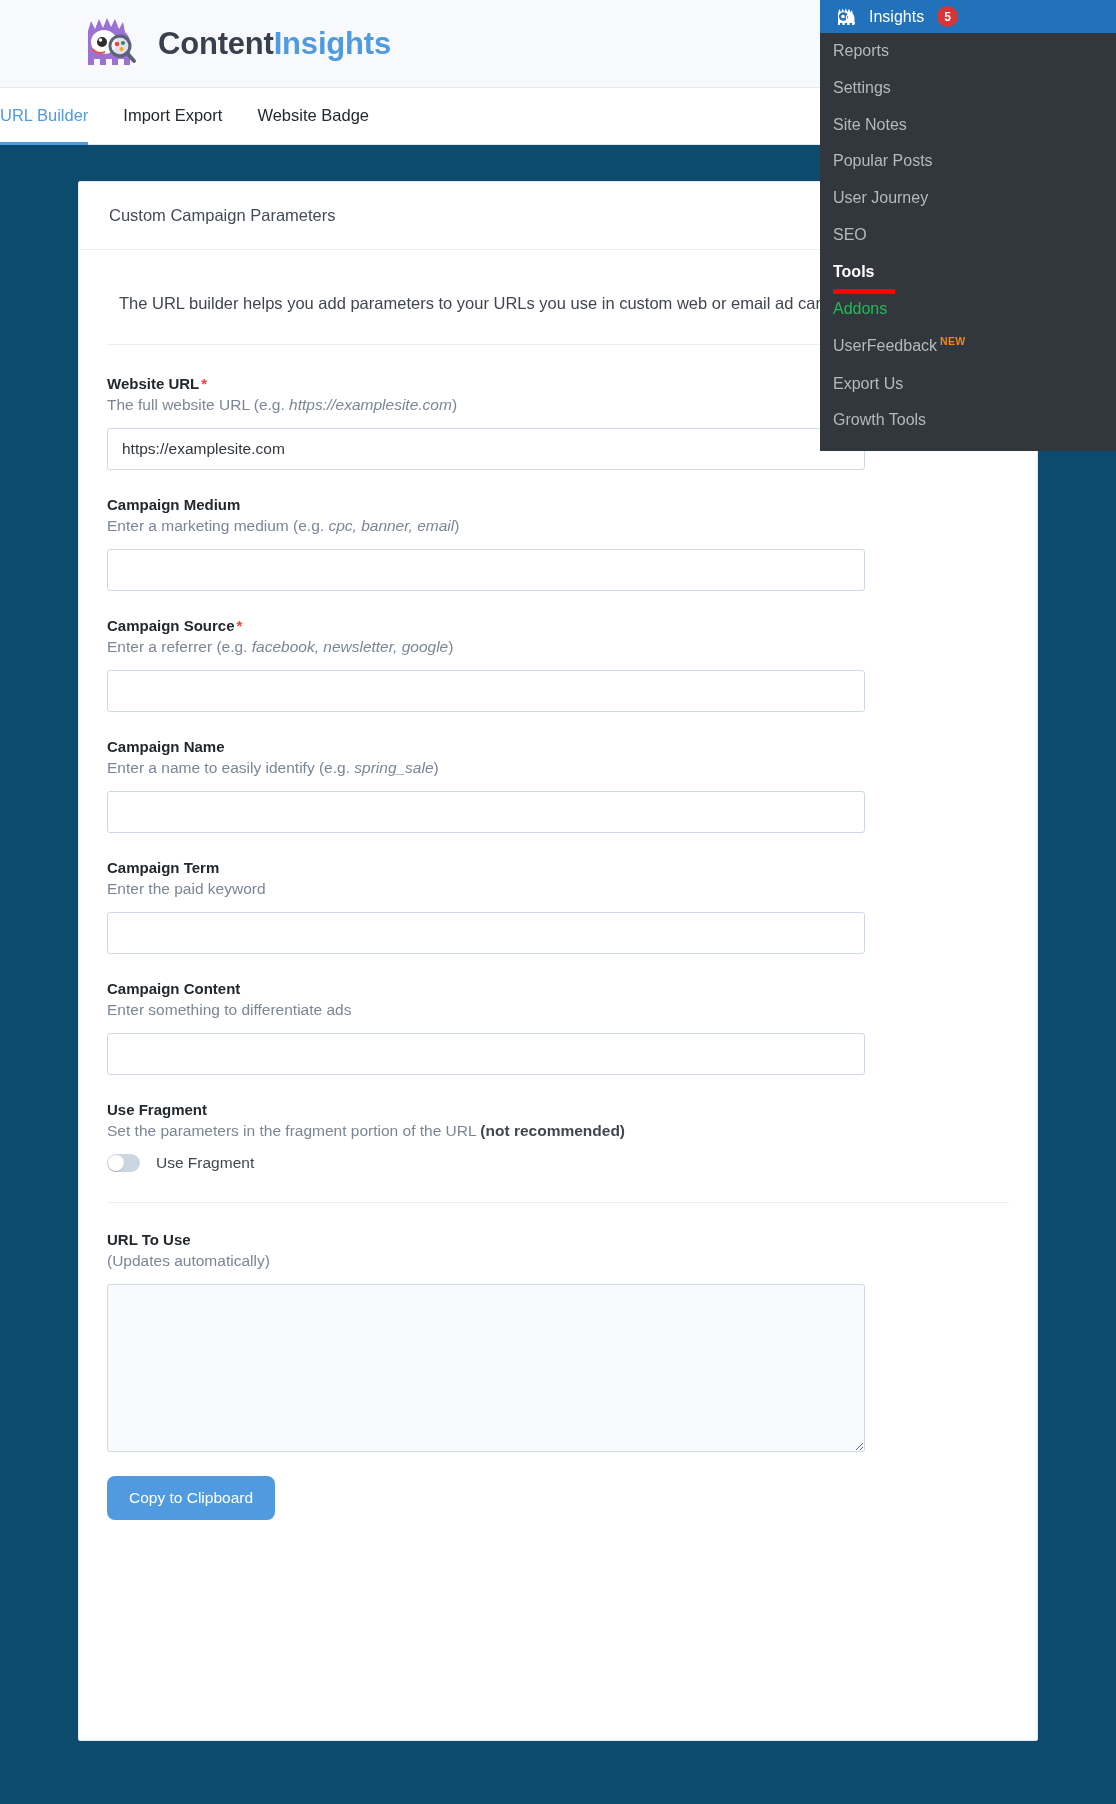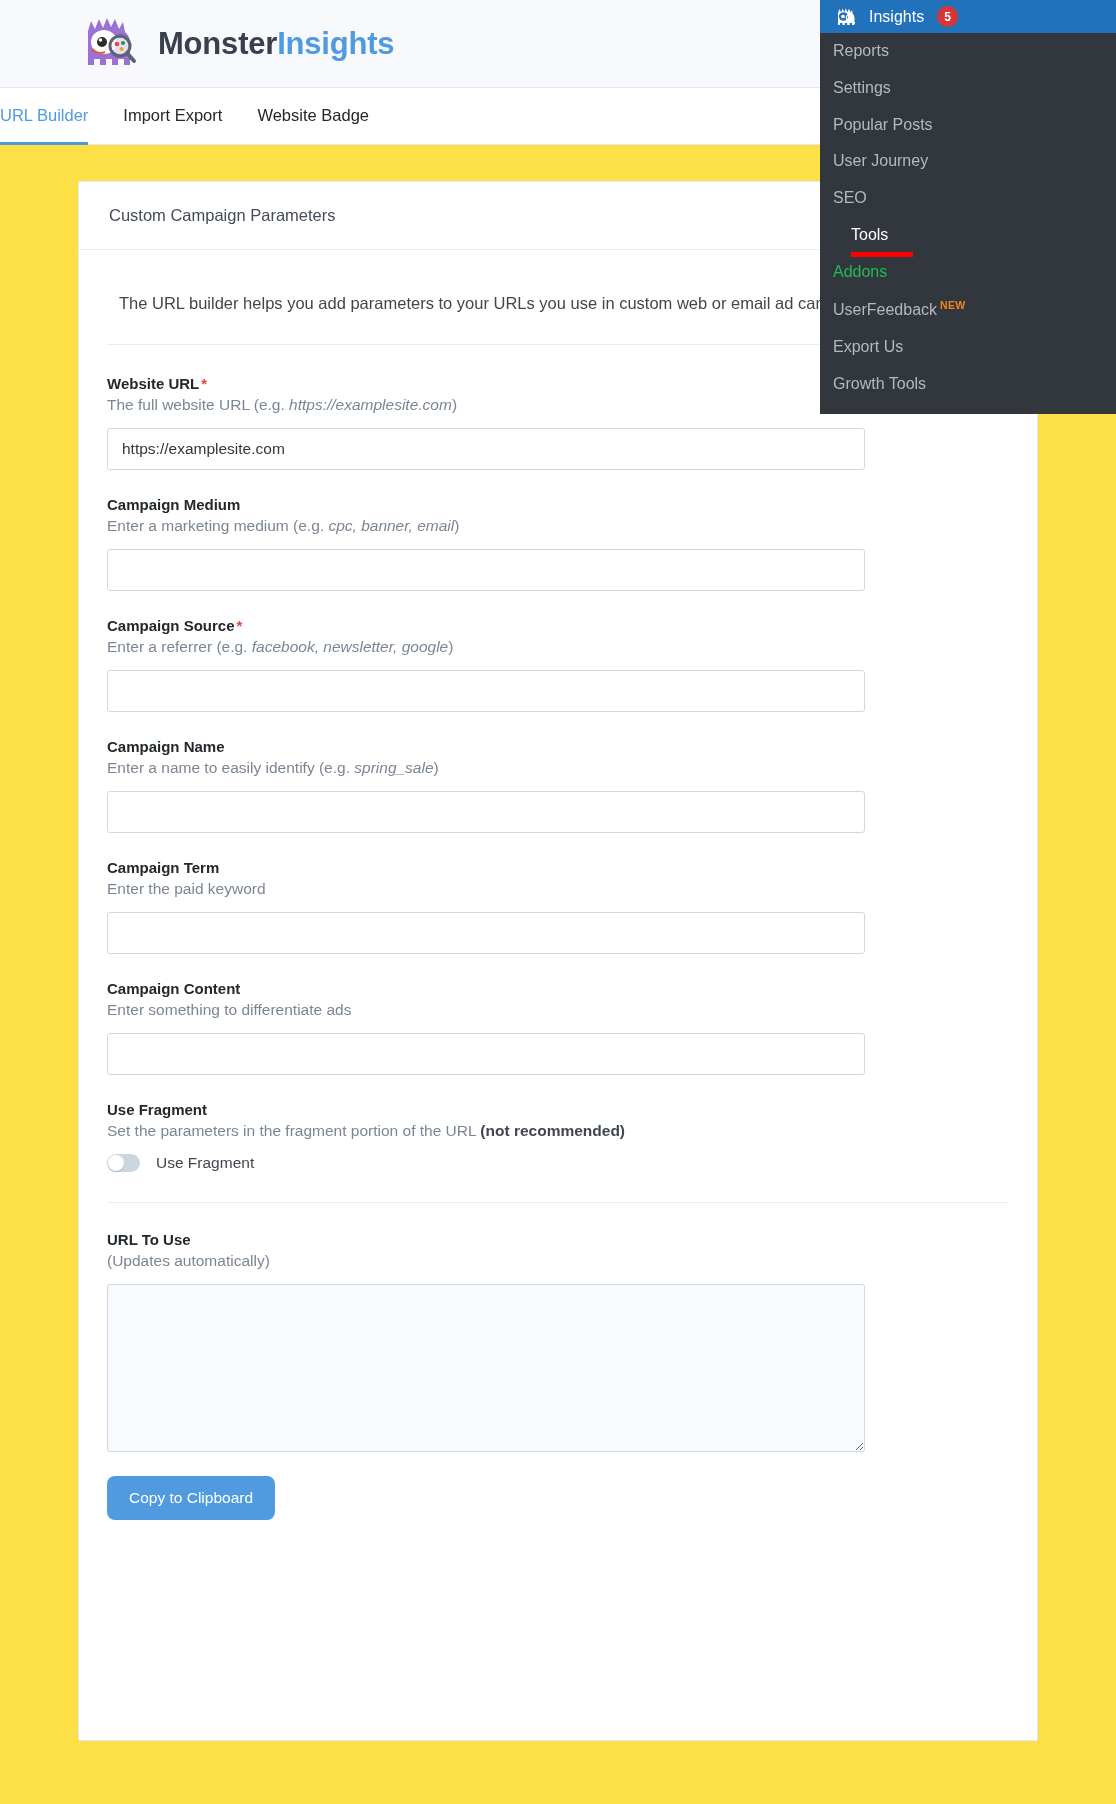--- a/index.html
+++ b/index.html
@@ -48,21 +48,21 @@
     color: #23282d;
     cursor: pointer;
     border-bottom: 3px solid transparent;
     position: relative;
     top: 1px;
   }
   .tab.active { color: #509ae0; border-bottom-color: #509ae0; }
 
   
   .page-body {
-    background: #fde047;
+    background: #0c4a6e;
     padding: 36px 0 0 0;
     height: calc(1804px - 88px - 57px);
   }
   .card {
     margin: 0 78px 0 78px;
     background: #ffffff;
     border: 1px solid #e2e7f0;
     border-radius: 2px;
     min-height: 1560px;
   }
@@ -196,21 +196,21 @@
     padding: 0 5px;
   }
   .am-item {
     padding: 8px 15px 8px 13px;
     color: #b4b9be;
     font-size: 16px;
     cursor: pointer;
     position: relative;
     line-height: 1.3;
   }
-  .am-item.current { color: #ffffff; font-weight: 400; margin-left: 18px; }
+  .am-item.current { color: #ffffff; font-weight: 700; }
   .am-item.green { color: #22bb55; }
   .am-underline {
     position: absolute;
     left: 13px; bottom: -3px;
     width: 62px; height: 5px;
     background: #ff0000;
   }
   .am-new {
     color: #f0861a;
     font-size: 10.5px;
@@ -237,21 +237,21 @@
         <path d="M14 34 q6 6 13 3" stroke="#e0574f" stroke-width="2.2" fill="none"></path>
         <circle cx="42" cy="31" r="10" fill="none" stroke="#5c6472" stroke-width="3"></circle>
         <circle cx="42" cy="31" r="8.3" fill="#eef3fa" opacity="0.85"></circle>
         <circle cx="39" cy="29" r="2.3" fill="#e8453c"></circle>
         <circle cx="45" cy="28" r="2.1" fill="#2d8f4e"></circle>
         <circle cx="43.5" cy="34" r="2" fill="#f0a81a"></circle>
         <line x1="49" y1="38" x2="56" y2="46" stroke="#5c6472" stroke-width="4" stroke-linecap="round"></line>
       </svg>
     </div>
     <div class="logo-text">
-      <span class="t1">Monster</span><span class="t2">Insights</span>
+      <span class="t1">Content</span><span class="t2">Insights</span>
     </div>
   </div>
 
   <div class="tabs-bar">
     <div class="tab active">
       <span>URL Builder</span>
     </div>
     <div class="tab">
       <span>Import Export</span>
     </div>
@@ -360,20 +360,23 @@
       <span class="am-badge">5</span>
     </div>
 
     <div class="am-item">
       <span>Reports</span>
     </div>
     <div class="am-item">
       <span>Settings</span>
     </div>
     <div class="am-item">
+      <span>Site Notes</span>
+    </div>
+    <div class="am-item">
       <span>Popular Posts</span>
     </div>
     <div class="am-item">
       <span>User Journey</span>
     </div>
     <div class="am-item">
       <span>SEO</span>
     </div>
     <div class="am-item current">
       <span>Tools</span>

